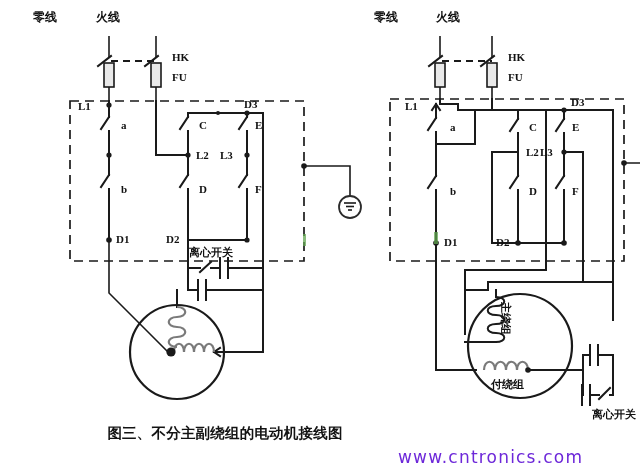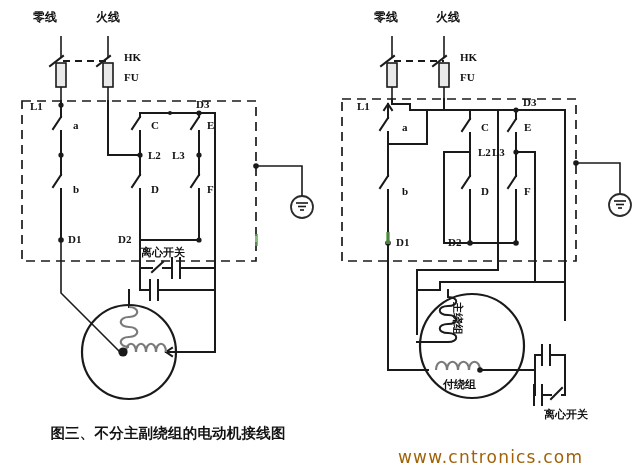--- a/index.html
+++ b/index.html
@@ -18,20 +18,21 @@
     position: relative;
     width: 640px;
     height: 469px;
     background: #ffffff;
   }
   .panel {
     position: absolute;
     top: 0;
     width: 320px;
     height: 469px;
+    margin-left: 48px;
   }
   #panel-left  { left: 0; }
   #panel-right { left: 320px; }
 
   svg.diagram {
     position: absolute;
     left: 0;
     top: 0;
     width: 320px;
     height: 469px;
@@ -100,37 +101,37 @@
     fill: #111111;
   }
   .lbl-cn {
     font-family: "DejaVu Sans", "Liberation Sans", sans-serif;
     font-size: 11px;
     font-weight: bold;
     fill: #111111;
   }
   .caption {
     position: absolute;
-    left: 8px;
+    left: 17px;
     width: 320px;
     top: 424px;
     text-align: center;
     font-family: "DejaVu Sans", "Liberation Sans", sans-serif;
     font-size: 14.5px;
     font-weight: bold;
     color: #131313;
     letter-spacing: 0.2px;
   }
   .watermark {
     position: absolute;
     left: 398px;
     top: 447px;
     font-family: "DejaVu Sans", "Liberation Sans", sans-serif;
     font-size: 17px;
-    color: #a16207;
+    color: #6d28d9;
     letter-spacing: 1.2px;
     user-select: none;
   }
   .wm-tick {
     fill: #63a552;
     opacity: 0.75;
   }
 </style>
 </head>
 <body>

